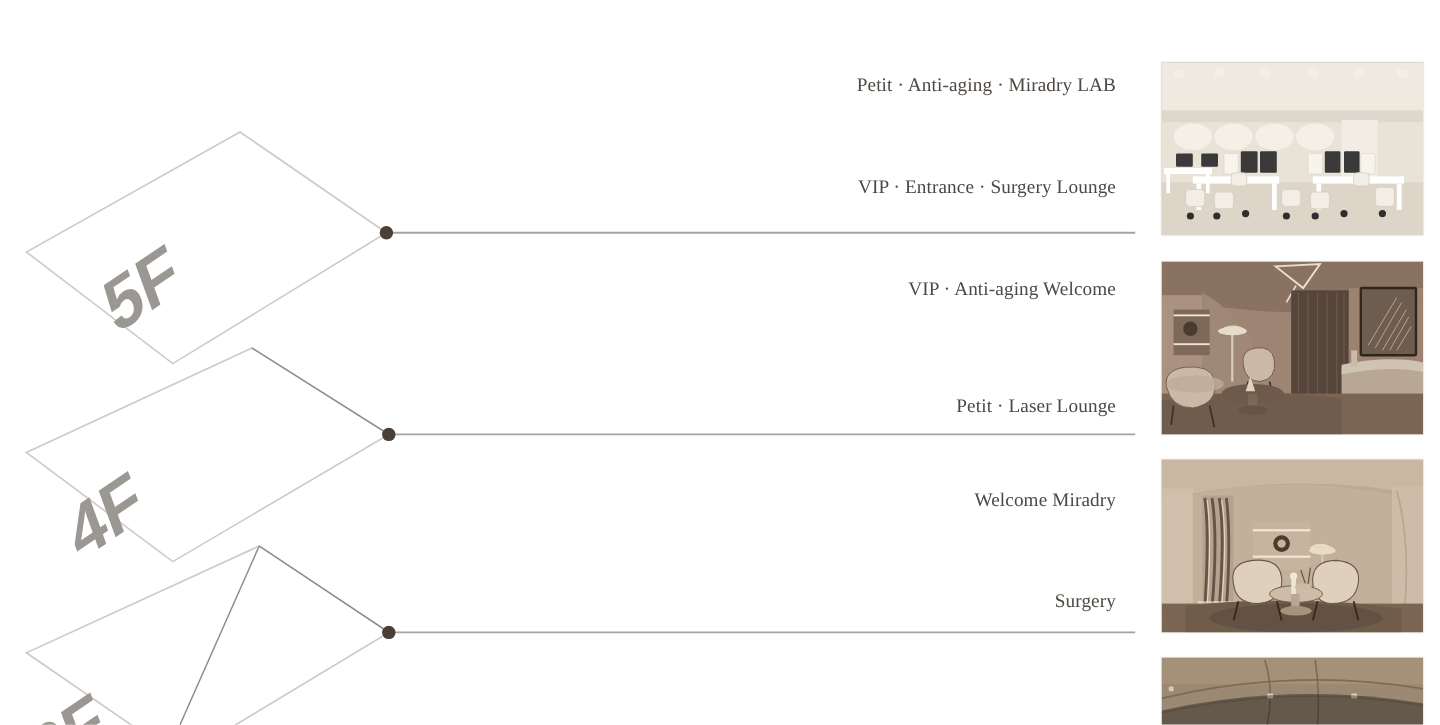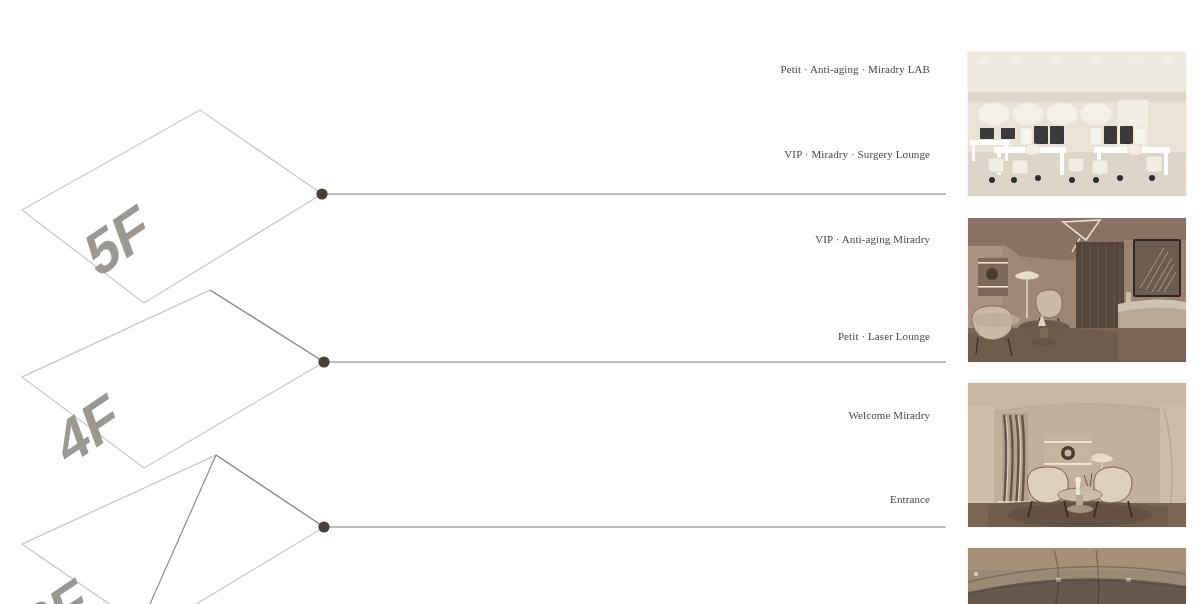--- a/index.html
+++ b/index.html
@@ -30,21 +30,21 @@
     top: 0;
     width: 400px;
     height: 604px;
   }
 
   
   .label {
     position: absolute;
     right: 270px;
     font-family: "Liberation Serif", serif;
-    font-size: 11px;
+    font-size: 16px;
     letter-spacing: .1px;
     color: #4d4843;
     white-space: nowrap;
     line-height: 1;
   }
 
   
   .photo {
     position: absolute;
     left: 968px;
@@ -86,25 +86,25 @@
     <line x1="322" y1="194" x2="946" y2="194" stroke="#a8a39c" stroke-width="1.6"></line>
     <line x1="324" y1="362" x2="946" y2="362" stroke="#a8a39c" stroke-width="1.6"></line>
     <line x1="324" y1="527" x2="946" y2="527" stroke="#a8a39c" stroke-width="1.6"></line>
 
     <circle cx="322" cy="194" r="5.6" fill="#4a3f36"></circle>
     <circle cx="324" cy="362" r="5.6" fill="#4a3f36"></circle>
     <circle cx="324" cy="527" r="5.6" fill="#4a3f36"></circle>
   </svg>
 
   <div class="label" style="top:64px">Petit · Anti-aging · Miradry LAB</div>
-  <div class="label" style="top:149px">VIP · Miradry · Surgery Lounge</div>
-  <div class="label" style="top:234px">VIP · Anti-aging Miradry</div>
+  <div class="label" style="top:149px">VIP · Entrance · Surgery Lounge</div>
+  <div class="label" style="top:234px">VIP · Anti-aging Welcome</div>
   <div class="label" style="top:331px">Petit · Laser Lounge</div>
   <div class="label" style="top:410px">Welcome Miradry</div>
-  <div class="label" style="top:494px">Entrance</div>
+  <div class="label" style="top:494px">Surgery</div>
 
   <div class="photo" style="top:52px;height:144px">
     <svg viewBox="0 0 218 144" preserveAspectRatio="none">
       <rect width="218" height="144" fill="#e8e1d6"></rect>
       <rect x="0" y="0" width="218" height="42" fill="#efeae0"></rect>
       <rect x="0" y="40" width="218" height="10" fill="#ded7cb"></rect>
       <rect x="0" y="50" width="218" height="52" fill="#e9e2d7"></rect>
       <rect x="150" y="48" width="30" height="56" fill="#f2ede4"></rect>
       <rect x="0" y="100" width="218" height="44" fill="#ddd5c8"></rect>
       <g fill="#f6f2ea" opacity="0.85">

